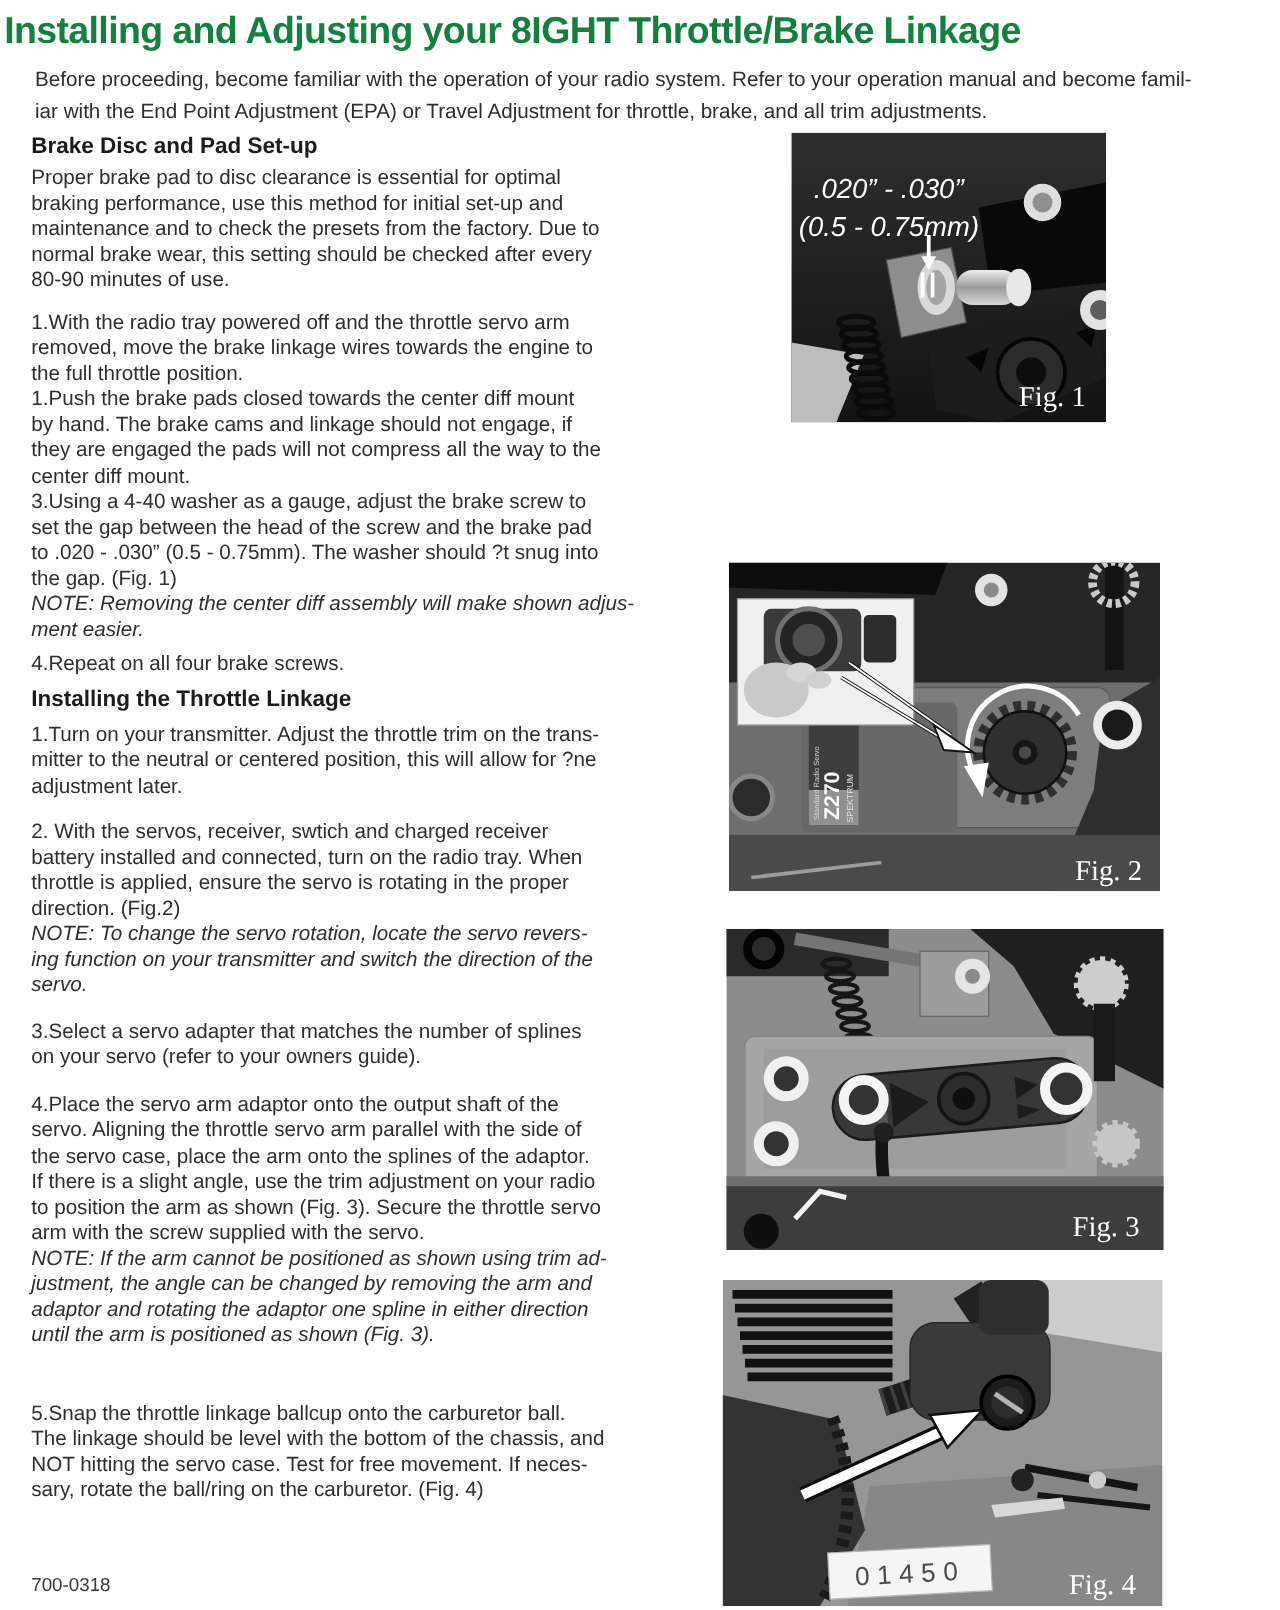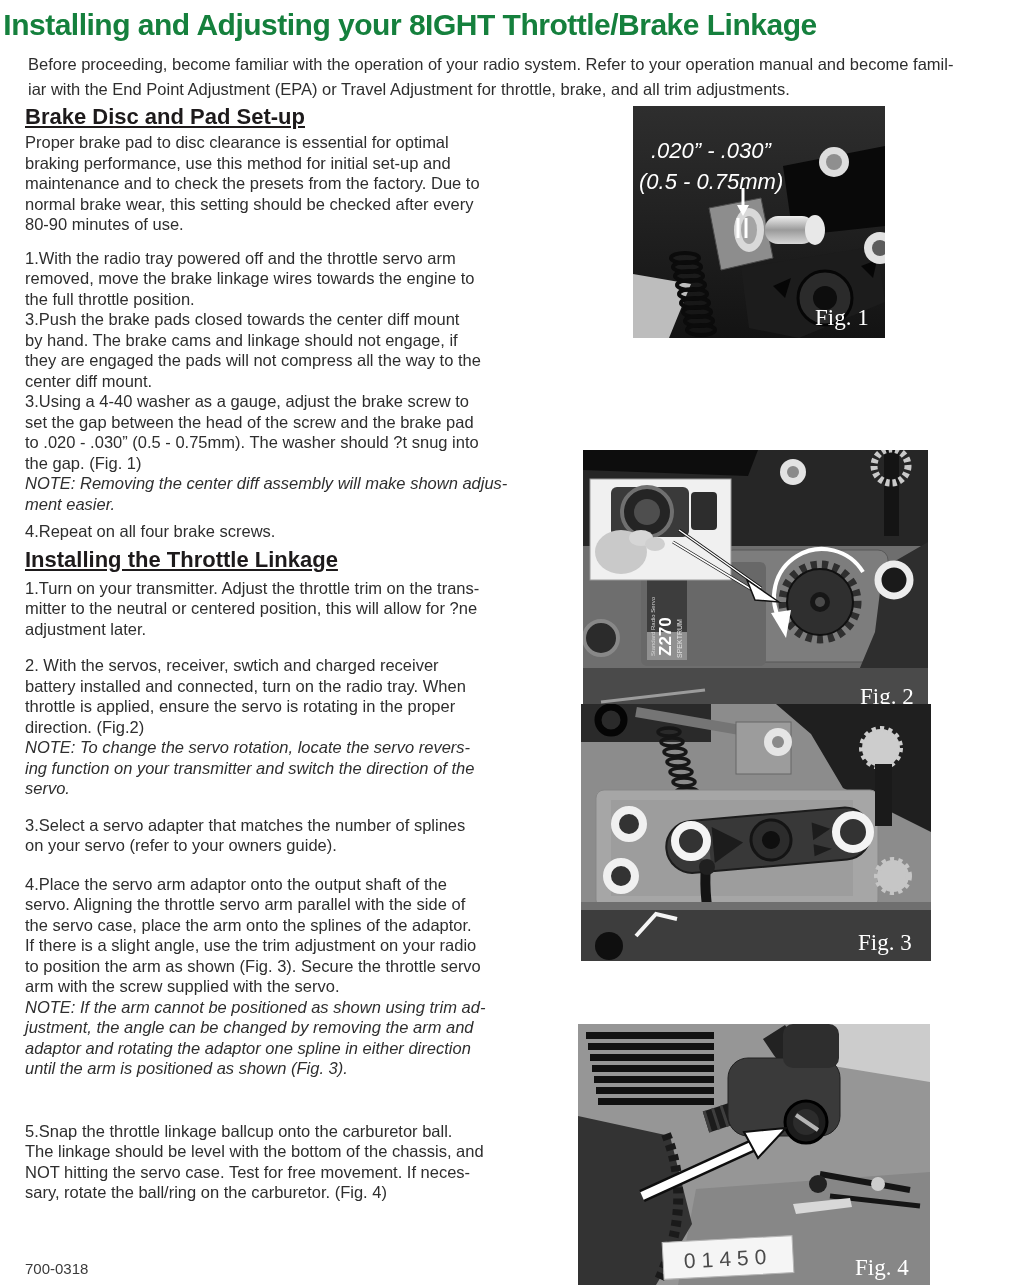--- a/index.html
+++ b/index.html
@@ -3,29 +3,29 @@
 <meta charset="utf-8">
 <style>
   html,body{margin:0;padding:0;background:#e8e8e8;}
   .page{position:relative;width:1024px;height:1288px;background:#ffffff;overflow:hidden;
         font-family:"Liberation Sans",sans-serif;color:#333;}
   h1.title{position:absolute;top:8px;left:0;width:820px;margin:0;text-align:center;
         font-size:30px;font-weight:bold;color:#15803d;letter-spacing:-0.5px;}
   .intro{position:absolute;top:49px;left:25px;width:978px;margin:3px;
         font-size:16.5px;line-height:25px;white-space:pre-line;color:#2e2e2e;}
   .col{position:absolute;top:103px;left:25px;width:560px;}
-  .col h2{margin:0;font-size:22px;line-height:27px;font-weight:bold;color:#1d1a1b;text-decoration:underline;}
+  .col h2{margin:0;font-size:18px;line-height:27px;font-weight:bold;color:#1d1a1b;}
   .para{margin:0;font-size:16.5px;line-height:20.5px;white-space:pre-line;color:#2e2e2e;}
   .note{font-style:italic;}
   .footer{position:absolute;left:25px;top:1260px;font-size:15px;color:#3a3a3a;}
   .fig{position:absolute;overflow:hidden;}
   .fig svg{display:block;}
   #fig1{left:633px;top:106px;width:252px;height:232px;}
   #fig2{left:583px;top:450px;width:345px;height:263px;}
-  #fig3{left:581px;top:704px;width:350px;height:289px;}
+  #fig3{left:581px;top:743px;width:350px;height:289px;}
   #fig4{left:578px;top:1024px;width:352px;height:261px;}
   .caption{font-family:"Liberation Serif",serif;font-size:23px;fill:#ffffff;}
   .annot{font-family:"Liberation Sans",sans-serif;font-style:italic;font-size:22px;fill:#ffffff;}
 </style>
 </head>
 <body>
 
 <div class="page">
 
   <h1 class="title">Installing and Adjusting your 8IGHT Throttle/Brake Linkage</h1>
@@ -35,21 +35,21 @@
   <div class="col">
     <h2>Brake Disc and Pad Set-up</h2>
     <p class="para" style="margin-top:2px">Proper brake pad to disc clearance is essential for optimal
 braking performance, use this method for initial set-up and
 maintenance and to check the presets from the factory.  Due to
 normal brake wear, this setting should be checked after every
 80-90 minutes of use.</p>
     <p class="para" style="margin-top:13px">1.With the radio tray powered off and the throttle servo arm
 removed, move the brake linkage wires towards the engine to
 the full throttle position.</p>
-    <p class="para">3.Push the brake pads closed towards the center diff mount
+    <p class="para">1.Push the brake pads closed towards the center diff mount
 by hand.  The brake cams and linkage should not engage, if
 they are engaged the pads will not compress all the way to the
 center diff mount.</p>
     <p class="para">3.Using a 4-40 washer as a gauge, adjust the brake screw to
 set the gap between the head of the screw and the brake pad
 to .020 - .030” (0.5 - 0.75mm). The washer should ?t snug into
 the gap. (Fig. 1)</p>
     <p class="para note">NOTE: Removing the center diff assembly will make shown adjus-
 ment easier.</p>
     <p class="para" style="margin-top:7px">4.Repeat on all four brake screws.</p>

